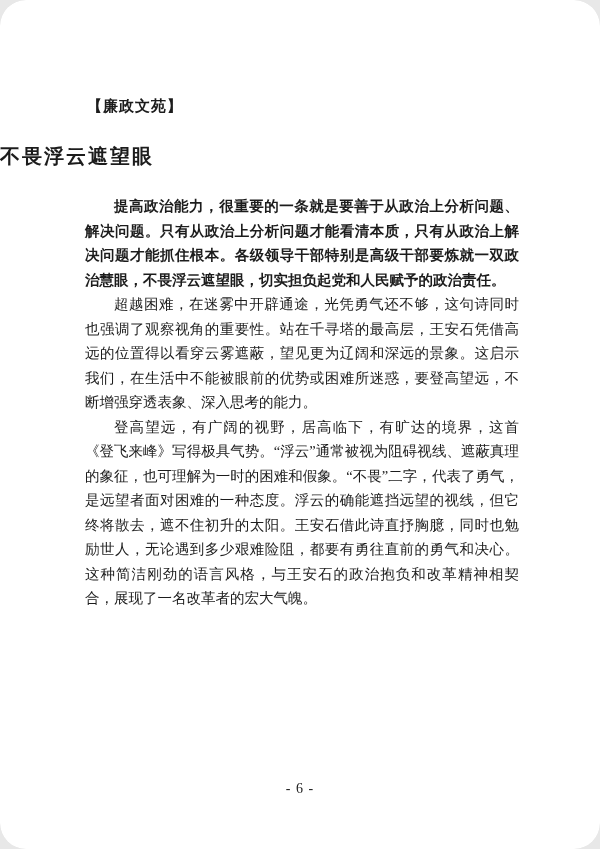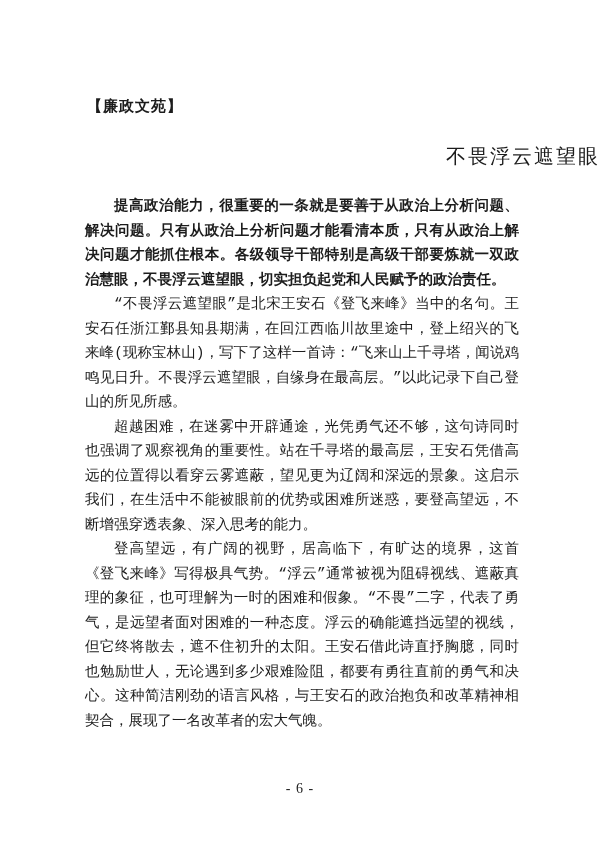--- a/index.html
+++ b/index.html
@@ -1,15 +1,15 @@
 <!DOCTYPE html>
 <html><head>
 <meta charset="utf-8">
 <style>
-  * { margin: 0; padding: 0; box-sizing: border-box; }
+  * { margin: 0; padding: 0; box-sizing: border-box; border-radius: 26px; }
   html, body {
     background: #e8e8e8;
     font-family: "Liberation Serif", "DejaVu Serif", serif;
   }
   .page {
     position: relative;
     width: 600px;
     height: 849px;
     margin: 0 auto;
     background: #ffffff;
@@ -22,39 +22,38 @@
     left: 87px;
     font-size: 15px;
     font-weight: bold;
     letter-spacing: 1px;
   }
   .doc-title {
     position: absolute;
     top: 143px;
     left: 0;
     width: 100%;
-    text-align: right;
+    text-align: left;
     font-size: 20px;
-    font-weight: 400;
+    font-weight: 700;
     letter-spacing: 2px;
   }
   .content {
     position: absolute;
     top: 194px;
     left: 85px;
     width: 434px;
     font-size: 14.5px;
     line-height: 24.5px;
     text-align: justify;
     text-justify: inter-ideograph;
   }
   .content p {
     text-indent: 2em;
     margin: 0;
-    font-family: Liberation Mono, monospace;
   }
   .content p.emph {
     font-weight: bold;
   }
   .page-number {
     position: absolute;
     top: 781px;
     left: 0;
     width: 100%;
     text-align: center;
@@ -66,20 +65,19 @@
 <body>
 
 <div class="page">
 
   <div class="section-header">【廉政文苑】</div>
 
   <h1 class="doc-title">不畏浮云遮望眼</h1>
 
   <div class="content">
     <p class="emph">提高政治能力，很重要的一条就是要善于从政治上分析问题、解决问题。只有从政治上分析问题才能看清本质，只有从政治上解决问题才能抓住根本。各级领导干部特别是高级干部要炼就一双政治慧眼，不畏浮云遮望眼，切实担负起党和人民赋予的政治责任。</p>
-    <p>“不畏浮云遮望眼”是北宋王安石《登飞来峰》当中的名句。王安石任浙江鄞县知县期满，在回江西临川故里途中，登上绍兴的飞来峰(现称宝林山)，写下了这样一首诗：“飞来山上千寻塔，闻说鸡鸣见日升。不畏浮云遮望眼，自缘身在最高层。”以此记录下自己登山的所见所感。</p>
     <p>超越困难，在迷雾中开辟通途，光凭勇气还不够，这句诗同时也强调了观察视角的重要性。站在千寻塔的最高层，王安石凭借高远的位置得以看穿云雾遮蔽，望见更为辽阔和深远的景象。这启示我们，在生活中不能被眼前的优势或困难所迷惑，要登高望远，不断增强穿透表象、深入思考的能力。</p>
     <p>登高望远，有广阔的视野，居高临下，有旷达的境界，这首《登飞来峰》写得极具气势。“浮云”通常被视为阻碍视线、遮蔽真理的象征，也可理解为一时的困难和假象。“不畏”二字，代表了勇气，是远望者面对困难的一种态度。浮云的确能遮挡远望的视线，但它终将散去，遮不住初升的太阳。王安石借此诗直抒胸臆，同时也勉励世人，无论遇到多少艰难险阻，都要有勇往直前的勇气和决心。这种简洁刚劲的语言风格，与王安石的政治抱负和改革精神相契合，展现了一名改革者的宏大气魄。</p>
   </div>
 
   <div class="page-number">- 6 -</div>
 
 </div>
 
 </body></html>

